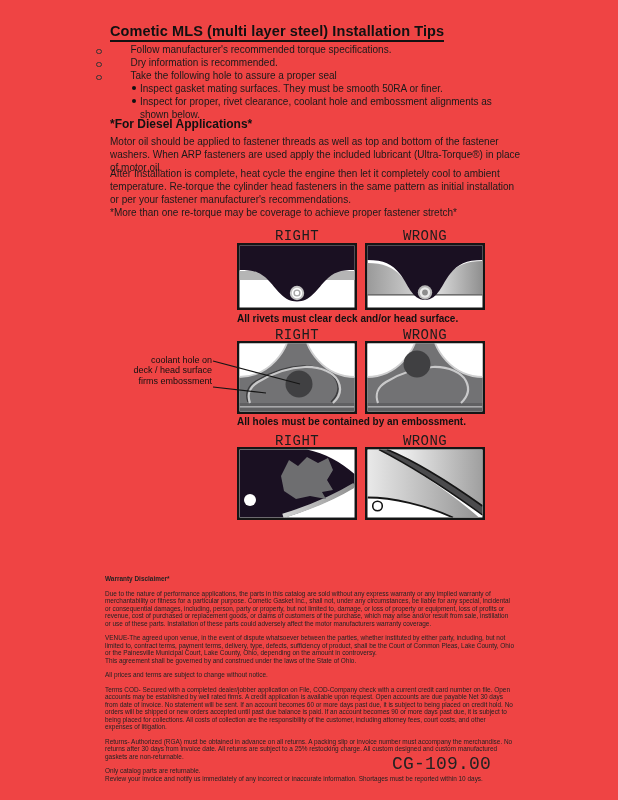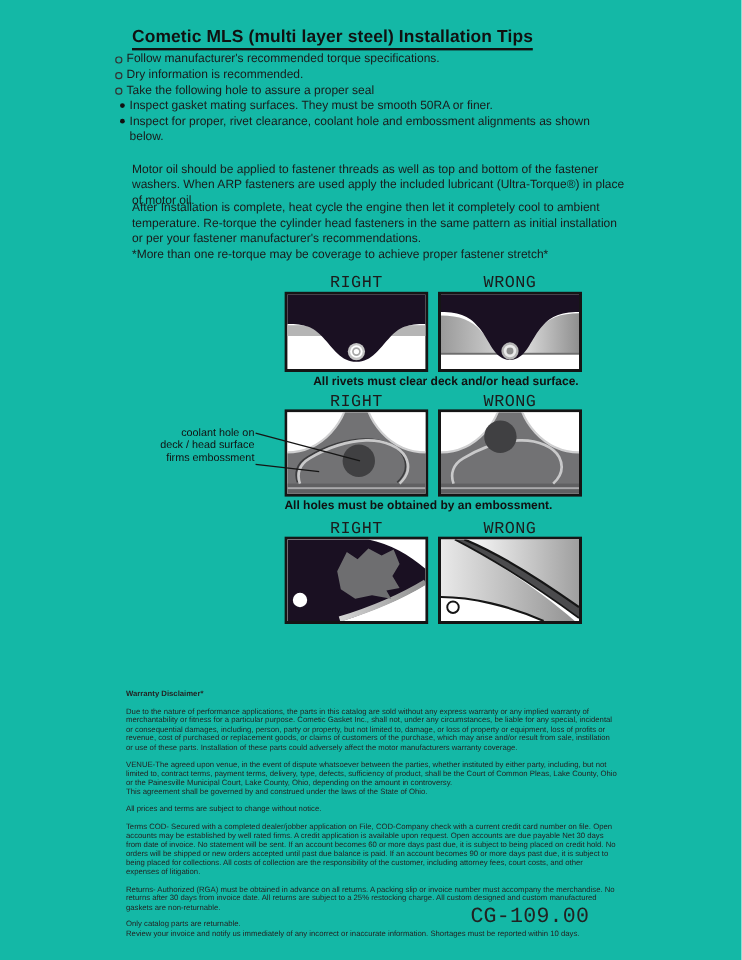--- a/index.html
+++ b/index.html
@@ -1,37 +1,37 @@
 <!DOCTYPE html>
 <html><head>
 <meta charset="utf-8">
 <style>
   html,body{margin:0;padding:0;background:#ffffff;}
-  .page{position:relative;width:618px;height:800px;background:#14b8a6;overflow:hidden;
+  .page{position:relative;width:618px;height:800px;background:#ef4444;overflow:hidden;
         font-family:"Liberation Sans",sans-serif;color:#1a1a1a;}
   .abs{position:absolute;}
   .doc-title{left:110px;top:23px;font-size:14.5px;font-weight:bold;color:#111;
              border-bottom:2px solid #111;padding-bottom:1px;letter-spacing:0.1px;}
   .bullets{left:96px;top:43px;width:424px;font-size:10px;line-height:13px;}
-  .b-row{display:flex;align-items:flex-start;}
+  .b-row{display:flex;align-items:center;gap:25px;}
   .b-marker{flex:0 0 auto;width:3.5px;height:3.5px;border:1px solid #333;border-radius:50%;
             margin:4px 4px 0 0;}
-  .sb-row{display:flex;align-items:flex-start;margin-left:4px;}
+  .sb-row{display:flex;align-items:flex-start;margin-left:36px;}
   .sb-marker{flex:0 0 auto;width:4px;height:4px;background:#111;border-radius:50%;
              margin:4px 4px 0 0;}
   .diesel-heading{left:110px;top:117px;font-size:12px;font-weight:bold;color:#111;}
   .para{left:110px;width:414px;font-size:10px;line-height:13px;}
   .p1{top:135px;} .p2{top:167px;} .p3{top:206px;}
   .diag-label{width:120px;text-align:center;font-size:14px;color:#1c1c1c;letter-spacing:0.4px;font-family:Liberation Mono, monospace;}
   .lab-left{left:237px;} .lab-right{left:365px;}
   .row1-lab{top:228px;} .row2-lab{top:327px;} .row3-lab{top:433px;}
   .box-left{left:237px;} .box-right{left:365px;}
   .row1-box{top:243px;} .row2-box{top:341px;} .row3-box{top:447px;}
   .caption{left:237px;font-size:10px;font-weight:bold;color:#111;}
-  .cap1{top:313px;width:280px;margin-left:24px;} .cap2{top:416px;width:280px;} .cap3{top:518px;width:212px;line-height:11.5px;}
+  .cap1{top:313px;width:280px;} .cap2{top:416px;width:280px;} .cap3{top:518px;width:212px;line-height:11.5px;}
   .anno{font-size:9px;line-height:9.8px;color:#111;text-align:right;width:122px;left:90px;}
   .anno1{top:356px;} .anno2{top:377px;}
   .leader-svg{left:205px;top:340px;}
   .disclaimer{left:105px;top:575px;width:409px;font-size:6.45px;line-height:7.5px;color:#232323;}
   .disc-head{font-weight:bold;margin-bottom:7px;}
   .disc-gap{margin-top:7px;}
   .footer-code{left:392px;top:754px;font-size:18px;color:#222;letter-spacing:0.2px;font-family:Liberation Mono, monospace;}
 </style>
 </head>
 <body>
@@ -56,20 +56,21 @@
     <div class="sb-row">
       <span class="sb-marker"></span>
       <span>Inspect gasket mating surfaces.  They must be smooth 50RA or finer.</span>
     </div>
     <div class="sb-row">
       <span class="sb-marker"></span>
       <span>Inspect for proper, rivet clearance, coolant hole and embossment alignments as shown below.</span>
     </div>
   </div>
 
+  <div class="abs diesel-heading">*For Diesel Applications*</div>
   <div class="abs para p1">Motor oil should be applied to fastener threads as well as top and bottom of the fastener washers. When ARP fasteners are used apply the included lubricant (Ultra-Torque®) in place of motor oil.</div>
   <div class="abs para p2">After Installation is complete, heat cycle the engine then let it completely cool to ambient temperature. Re-torque the cylinder head fasteners in the same pattern as initial installation or per your fastener manufacturer's recommendations.</div>
   <div class="abs para p3">*More than one re-torque may be coverage to achieve proper fastener stretch*</div>
 
   <div class="abs diag-label lab-left row1-lab">RIGHT</div>
   <div class="abs diag-label lab-right row1-lab">WRONG</div>
 
   <svg class="abs box-left row1-box" width="120" height="67" viewBox="0 0 120 67">
     <rect x="1.25" y="1.25" width="117.5" height="64.5" fill="#ffffff" stroke="#151515" stroke-width="2.5"></rect>
     <rect x="2.5" y="28" width="115" height="9" fill="#b5b5b5"></rect>
@@ -146,21 +147,21 @@
       <path d="M13,62 C10,54 12.5,46 21,41 C36,32 52,26.5 68,26 C84,25.5 97,32 101,40 C104.5,47 103.5,55 96,62" fill="none" stroke="#c9c9ca" stroke-width="2.2"></path>
       <circle cx="52" cy="23" r="13.5" fill="#404042"></circle>
     </g>
   </svg>
 
   <svg class="abs leader-svg" width="110" height="70" viewBox="0 0 110 70">
     <line x1="8" y1="21" x2="95" y2="44" stroke="#151515" stroke-width="1.1"></line>
     <line x1="8" y1="47" x2="61" y2="53" stroke="#151515" stroke-width="1.1"></line>
   </svg>
 
-  <div class="abs caption cap2">All holes must be obtained by an embossment.</div>
+  <div class="abs caption cap2">All holes must be contained by an embossment.</div>
 
   <div class="abs diag-label lab-left row3-lab">RIGHT</div>
   <div class="abs diag-label lab-right row3-lab">WRONG</div>
 
   <svg class="abs box-left row3-box" width="120" height="73" viewBox="0 0 120 73">
     <defs>
       <clipPath id="c3a">
           <rect x="2.5" y="2.5" width="115" height="68"></rect>
         </clipPath>
       <linearGradient id="d3rg" x1="0" y1="0" x2="1" y2="0">

